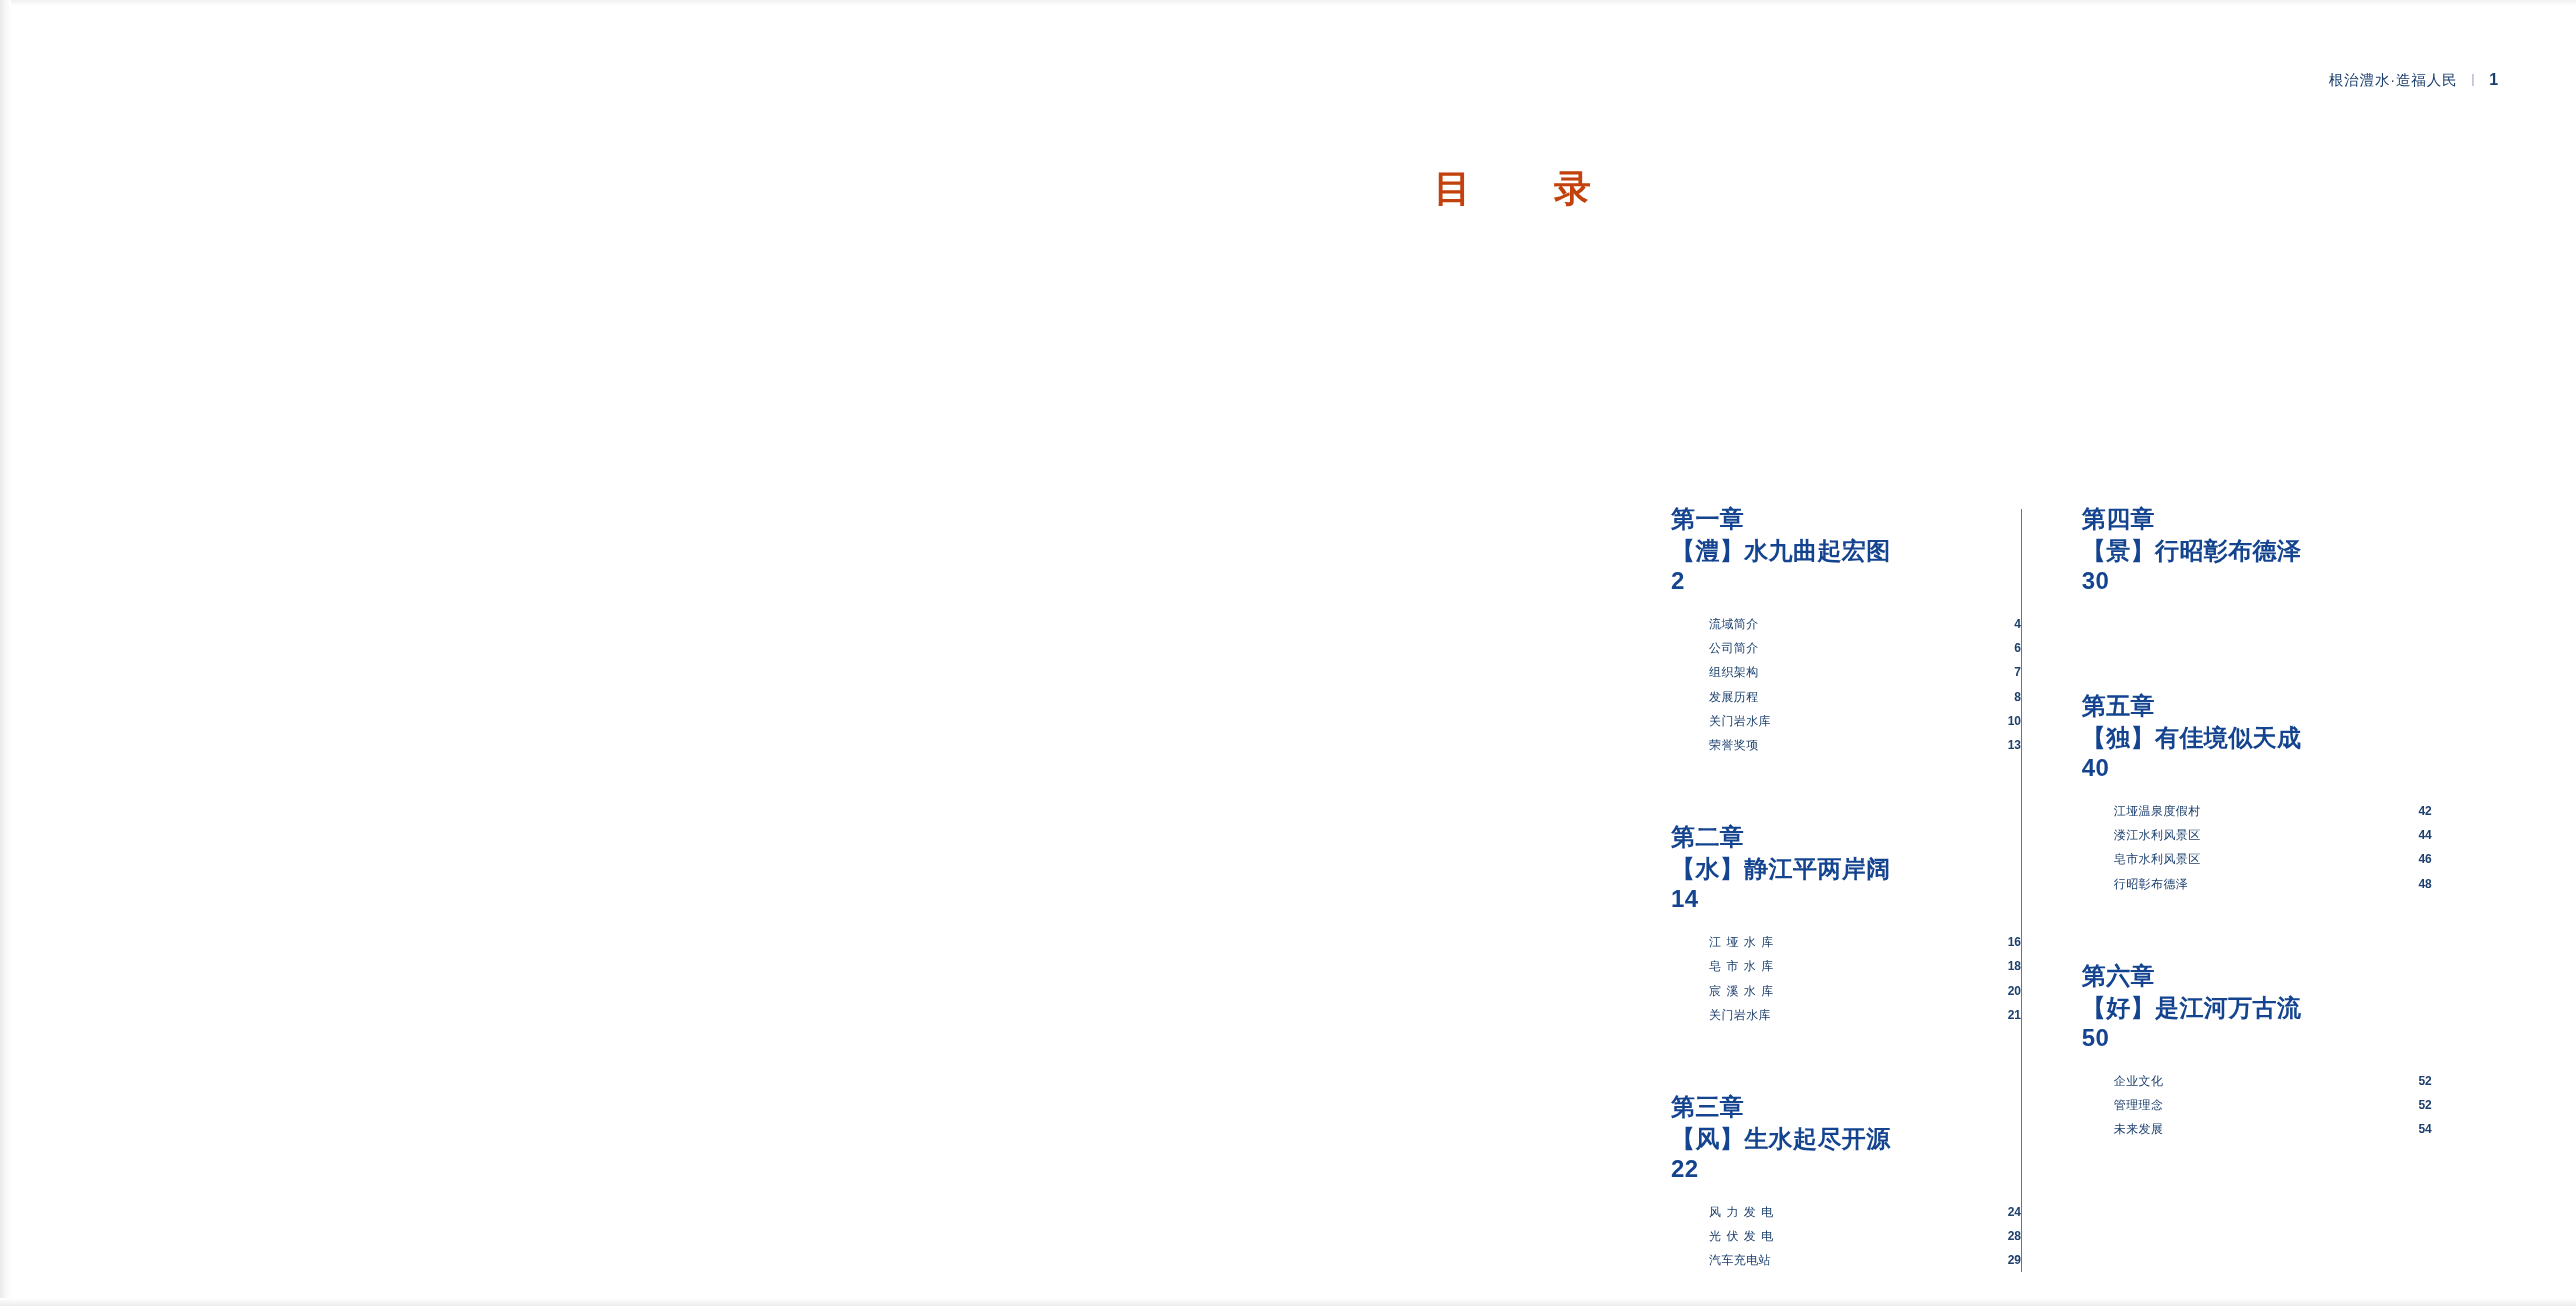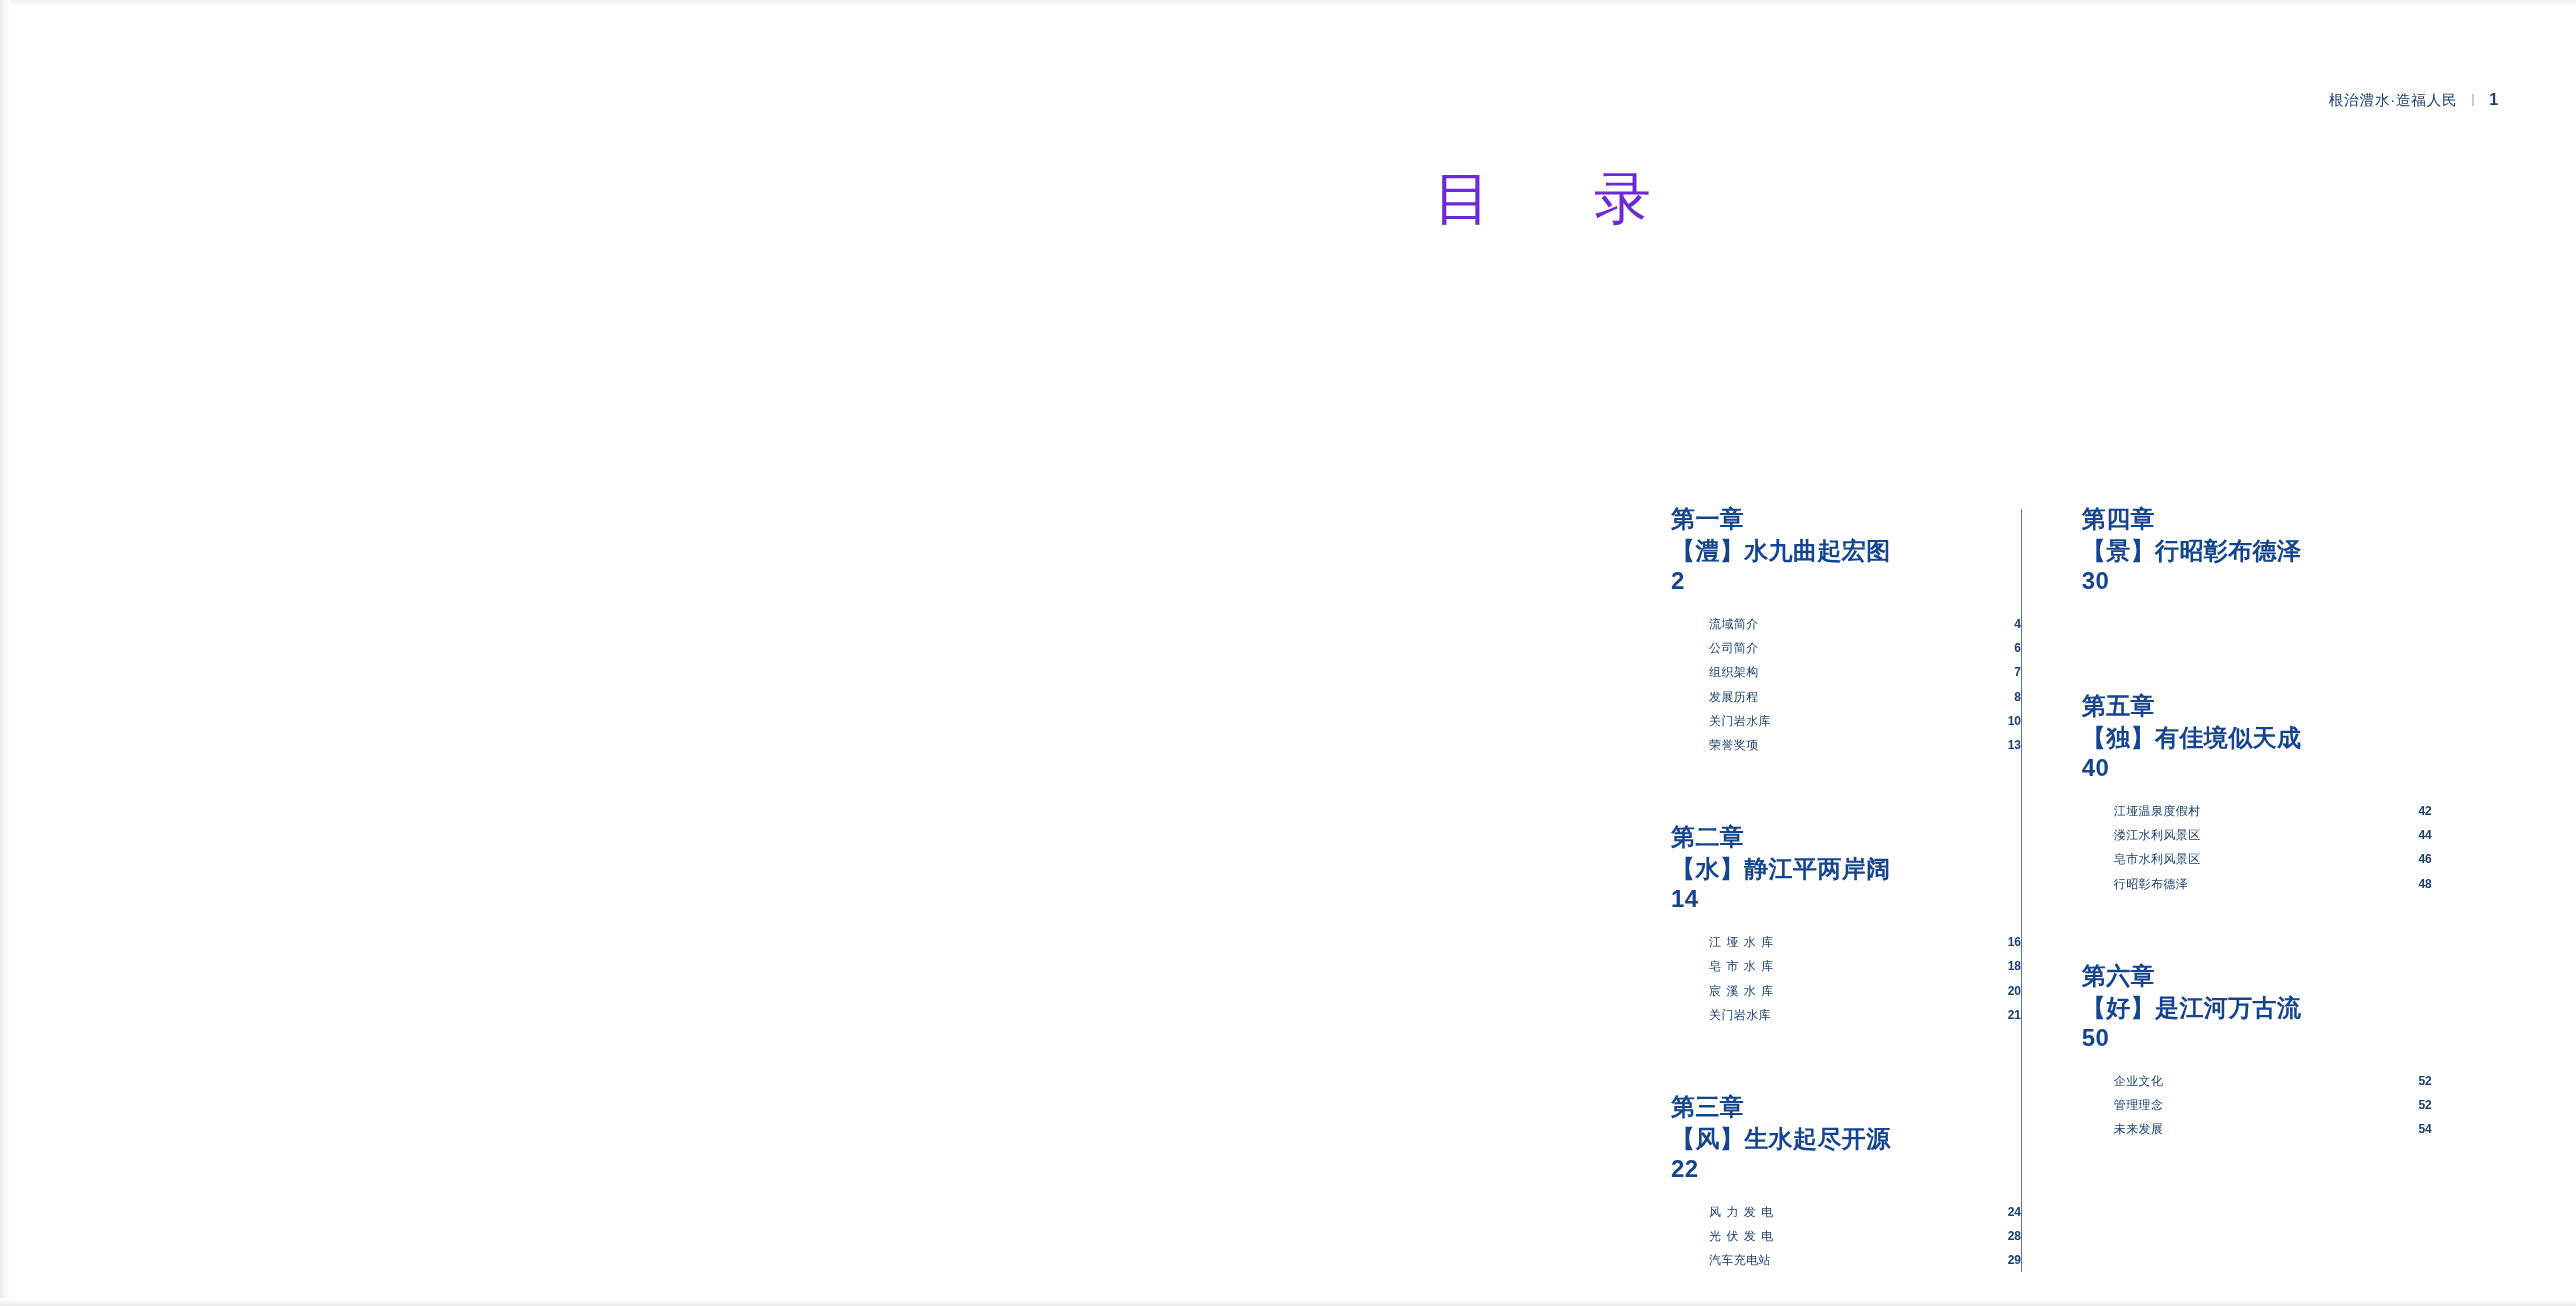--- a/index.html
+++ b/index.html
@@ -51,42 +51,41 @@
   .running-header {
     position: absolute;
     right: 77px;
     top: 71px;
     display: flex;
     gap: 12.3px;
     font-size: 14.6px;
     letter-spacing: 0.8px;
     color: #1b3f6e;
     white-space: nowrap;
-    margin-top: 20px;
   }
   .running-header .rh-sep {
     color: #9aa7b8;
     font-size: 13px;
     margin: 0 1.5px;
   }
   .running-header .rh-page {
     font-size: 16px;
     font-weight: 700;
     color: #1b3f6e;
   }
 
   
   .toc-title {
     position: absolute;
     left: 1434px;
     top: 170px;
-    font-size: 57px;
-    font-weight: 400;
+    font-size: 37px;
+    font-weight: 700;
     letter-spacing: 23px;
-    color: #6d28d9;
+    color: #c2410c;
     line-height: 1;
     white-space: nowrap;
   }
 
   
   .toc-columns {
     position: absolute;
     left: 1657px;
     top: 503px;
     width: 852px;

